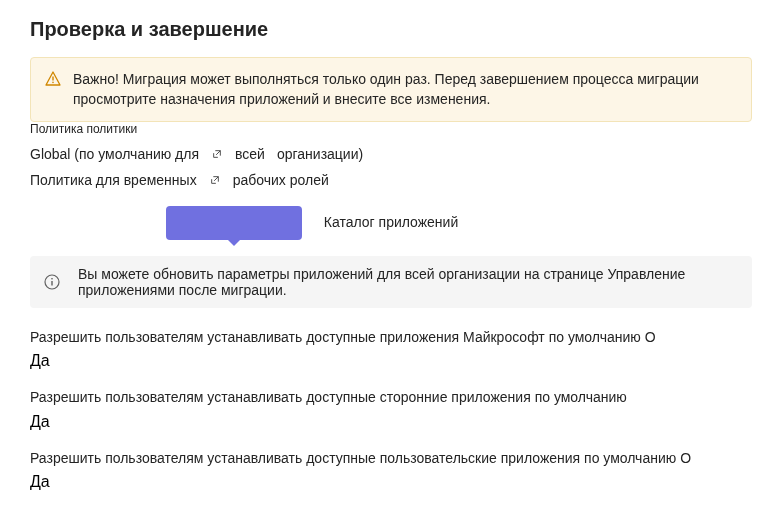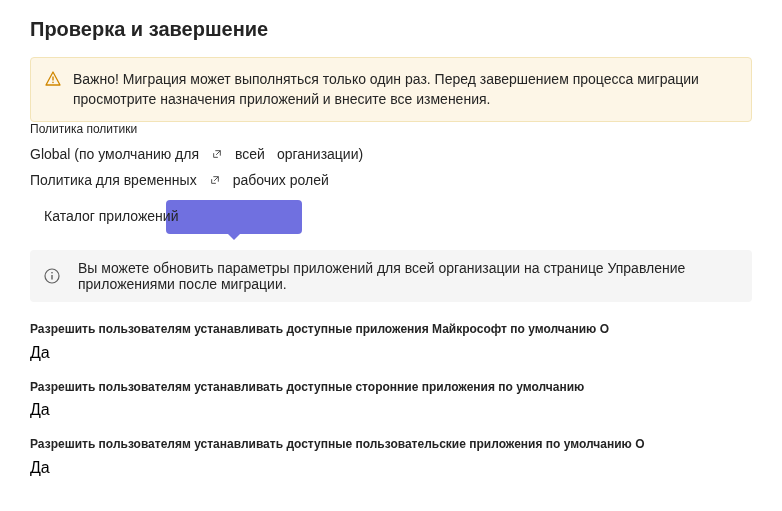--- a/index.html
+++ b/index.html
@@ -49,23 +49,24 @@
       width: 12px;
       height: 12px;
       display: inline-flex;
       align-items: center;
       justify-content: center;
       color: #424242;
     }
     .tabs {
       display: flex;
       align-items: flex-end;
-      margin-top: 12px;
+      margin-top: 18px;
       margin-bottom: 16px;
       position: relative;
+      justify-content: center;
     }
     .tab {
       padding: 8px 14px 10px 14px;
       font-size: 14px;
       color: #242424;
       cursor: pointer;
       position: relative;
     }
     .tab:first-child { padding-left: 18px; }
     .tab-highlight {
@@ -102,25 +103,24 @@
     .info-icon {
       flex-shrink: 0;
       width: 16px;
       height: 16px;
     }
     .info-text { color: #242424; font-size: 14px; }
     .setting {
       margin-bottom: 18px;
     }
     .setting-label {
-      font-size: 12px;
+      font-size: 14px;
       color: #242424;
       margin-bottom: 6px;
       line-height: 1.3;
-      font-weight: bold;
     }
     .setting-value {
       font-size: 16px;
       color: #000000;
     }
   </style>
 </head>
 <body>
 
 <h1 class="page-title">Проверка и завершение</h1>

